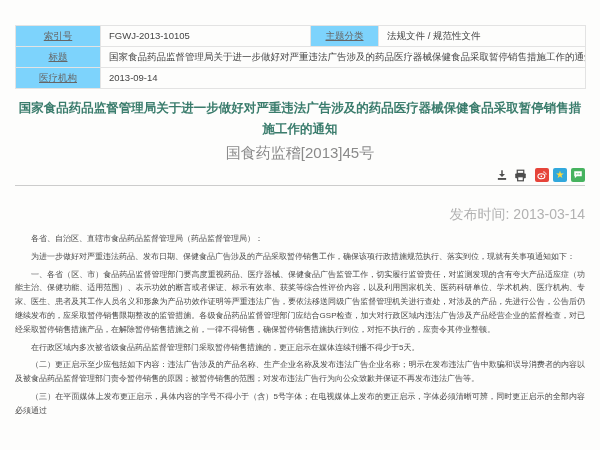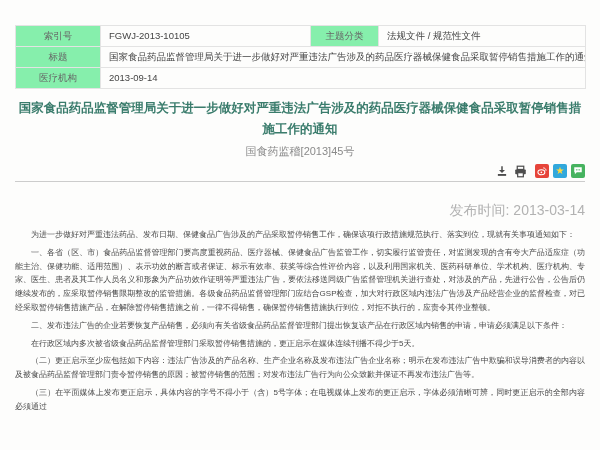--- a/index.html
+++ b/index.html
@@ -8,27 +8,27 @@
     background:#fdfdfc;
     font-family:"Liberation Sans","DejaVu Sans",sans-serif;
   }
   .page{padding:25px 15px 0;}
 
   
   table.meta{width:570px;border-collapse:collapse;table-layout:fixed;
     font-size:9.5px;color:#555;}
   table.meta td{border:1px solid #e3e3e3;padding:4px 8px;line-height:12px;
     white-space:nowrap;overflow:hidden;}
-  table.meta td.lbl{background:#86efac;text-align:center;color:#666;}
+  table.meta td.lbl{background:#7dd3fc;text-align:center;color:#666;text-decoration:underline;}
   table.meta td.val{color:#444;}
 
   
   .art-title{margin:9px 2px 0;font-size:12.5px;font-weight:bold;line-height:21px;
     color:#3a7c6c;text-align:center;}
-  .doc-number{margin-top:4px;text-align:center;font-size:11px;color:#8a8a8a;}
+  .doc-number{margin-top:4px;text-align:center;font-size:15px;color:#8a8a8a;}
 
   
   .toolbar{margin-top:5px;height:14px;display:flex;justify-content:flex-end;
     align-items:center;gap:4px;}
   .tool-btn{width:14px;height:14px;display:flex;align-items:center;
     justify-content:center;cursor:pointer;}
   .share-btn{width:14px;height:14px;border-radius:2px;display:flex;
     align-items:center;justify-content:center;cursor:pointer;}
   .share-btn.weibo{background:#e6443a;margin-left:4px;}
   .share-btn.qzone{background:#31a8dc;}
@@ -114,23 +114,23 @@
         <circle cx="10.5" cy="6" r="1" fill="#46b35f"></circle>
       </svg>
     </span>
   </div>
 
   <div class="divider"></div>
 
   <div class="publish-time">发布时间: 2013-03-14</div>
 
   <div class="art-body">
+    <p>各省、自治区、直辖市食品药品监督管理局（药品监督管理局）：</p>
     <p>为进一步做好对严重违法药品、发布日期、保健食品广告涉及的产品采取暂停销售工作，确保该项行政措施规范执行、落实到位，现就有关事项通知如下：</p>
     <p>一、各省（区、市）食品药品监督管理部门要高度重视药品、医疗器械、保健食品广告监管工作，切实履行监管责任，对监测发现的含有夸大产品适应症（功能主治、保健功能、适用范围）、表示功效的断言或者保证、标示有效率、获奖等综合性评价内容，以及利用国家机关、医药科研单位、学术机构、医疗机构、专家、医生、患者及其工作人员名义和形象为产品功效作证明等严重违法广告，要依法移送同级广告监督管理机关进行查处，对涉及的产品，先进行公告，公告后仍继续发布的，应采取暂停销售限期整改的监管措施。各级食品药品监督管理部门应结合GSP检查，加大对行政区域内违法广告涉及产品经营企业的监督检查，对已经采取暂停销售措施产品，在解除暂停销售措施之前，一律不得销售，确保暂停销售措施执行到位，对拒不执行的，应责令其停业整顿。</p>
-    <p>二、发布违法广告的企业若要恢复产品销售，必须向有关省级食品药品监督管理部门提出恢复该产品在行政区域内销售的申请，申请必须满足以下条件：</p>
     <p>在行政区域内多次被省级食品药品监督管理部门采取暂停销售措施的，更正启示在媒体连续刊播不得少于5天。</p>
     <p>（二）更正启示至少应包括如下内容：违法广告涉及的产品名称、生产企业名称及发布违法广告企业名称；明示在发布违法广告中欺骗和误导消费者的内容以及被食品药品监督管理部门责令暂停销售的原因；被暂停销售的范围；对发布违法广告行为向公众致歉并保证不再发布违法广告等。</p>
     <p>（三）在平面媒体上发布更正启示，具体内容的字号不得小于（含）5号字体；在电视媒体上发布的更正启示，字体必须清晰可辨，同时更正启示的全部内容必须通过</p>
   </div>
 
 </div>
 
 <div class="fade"></div>
 
 </body></html>

